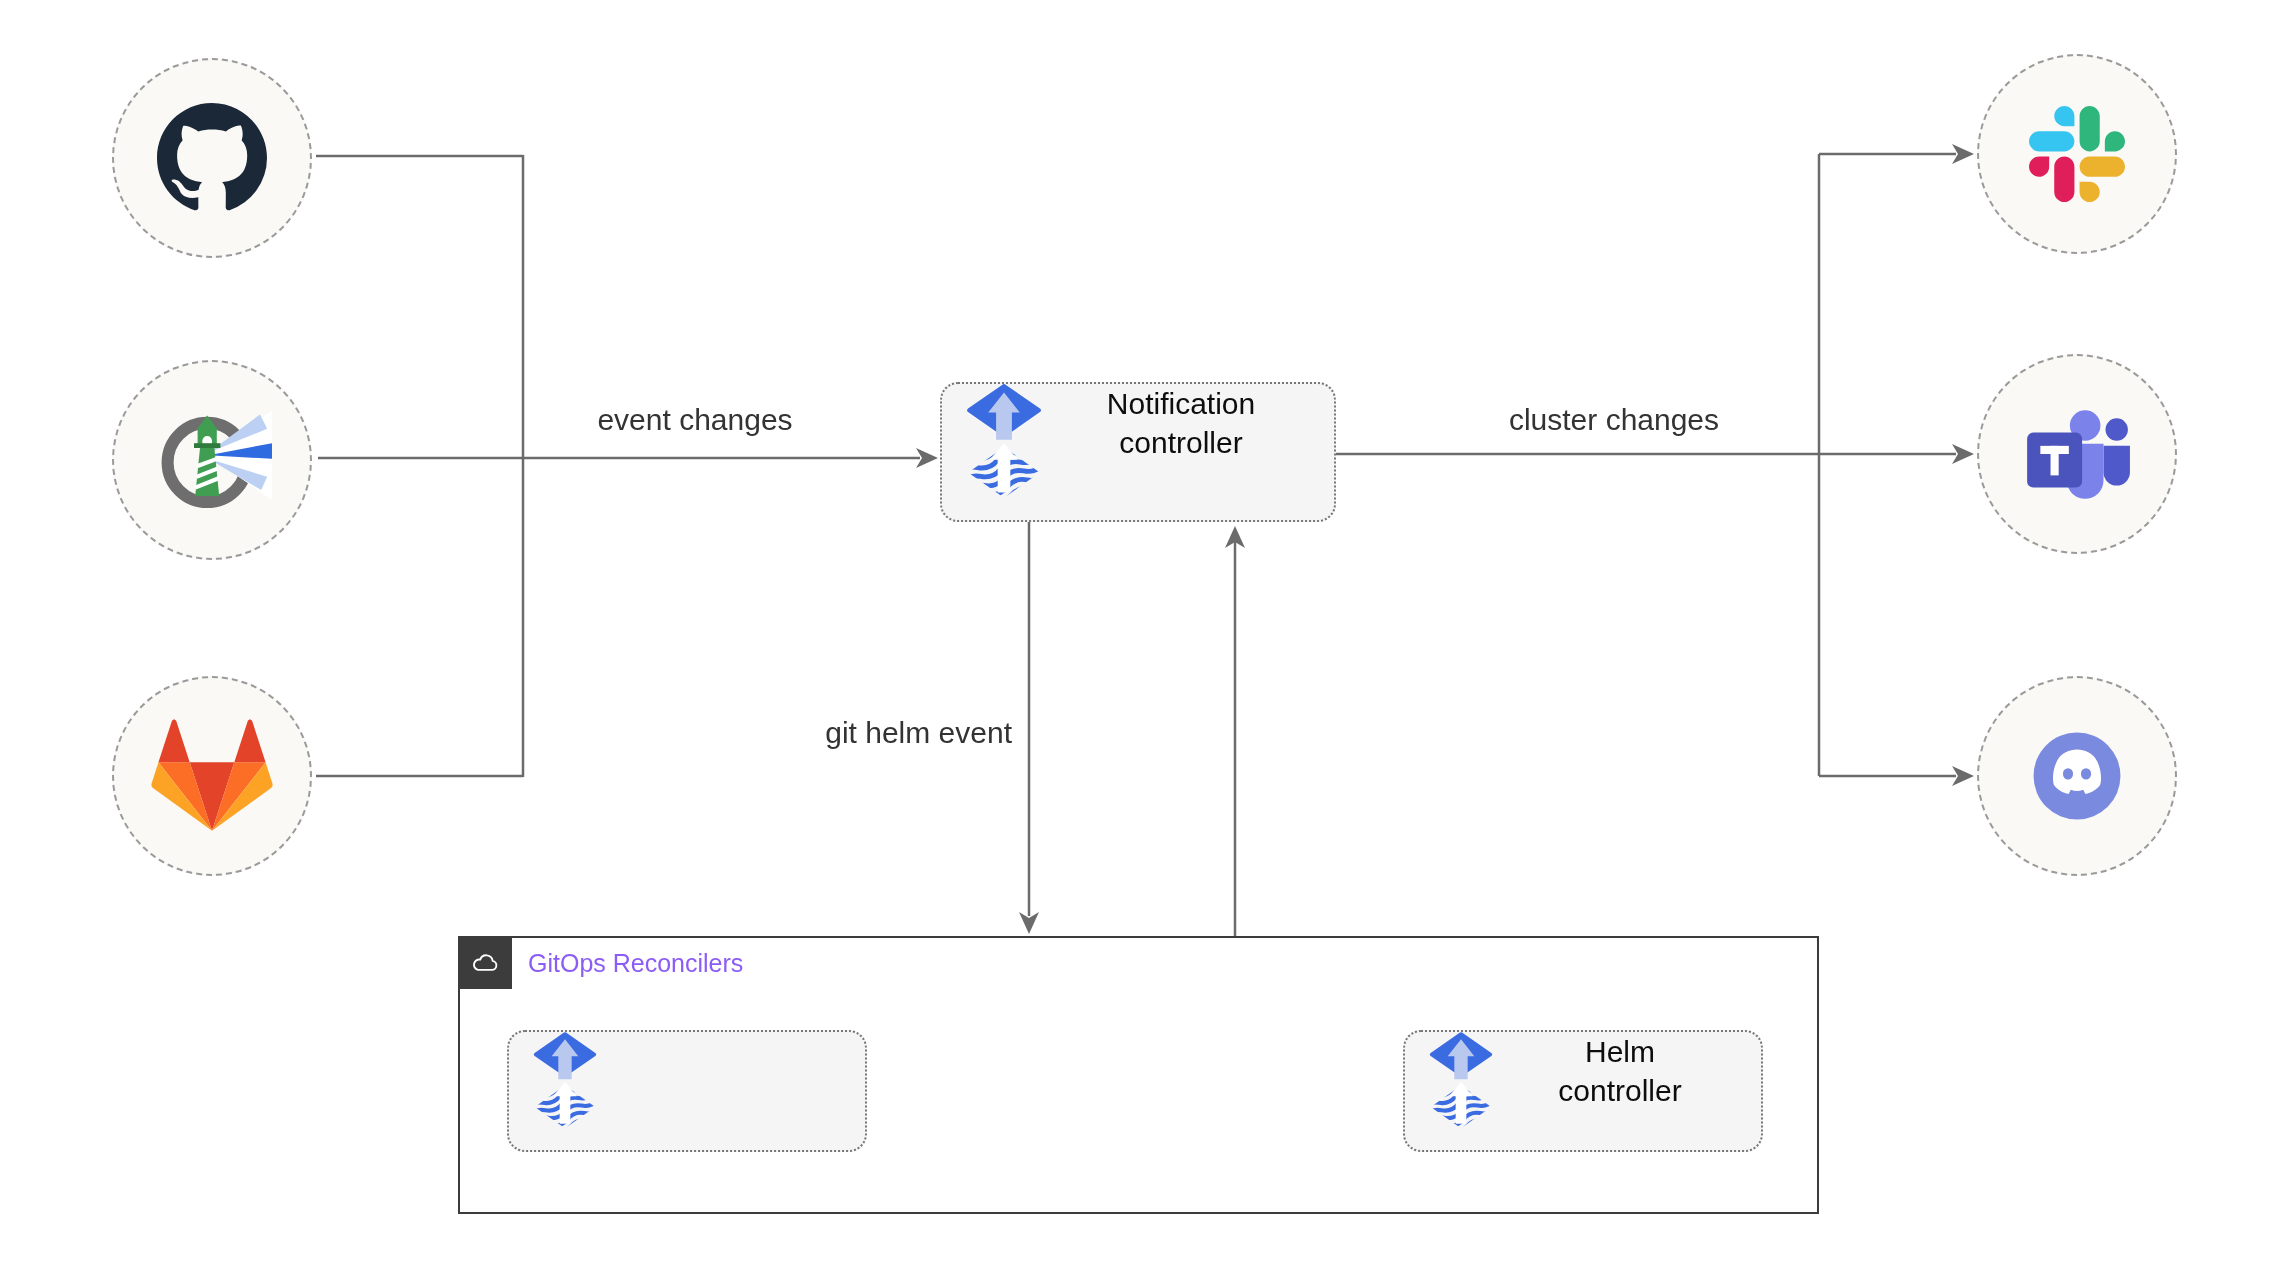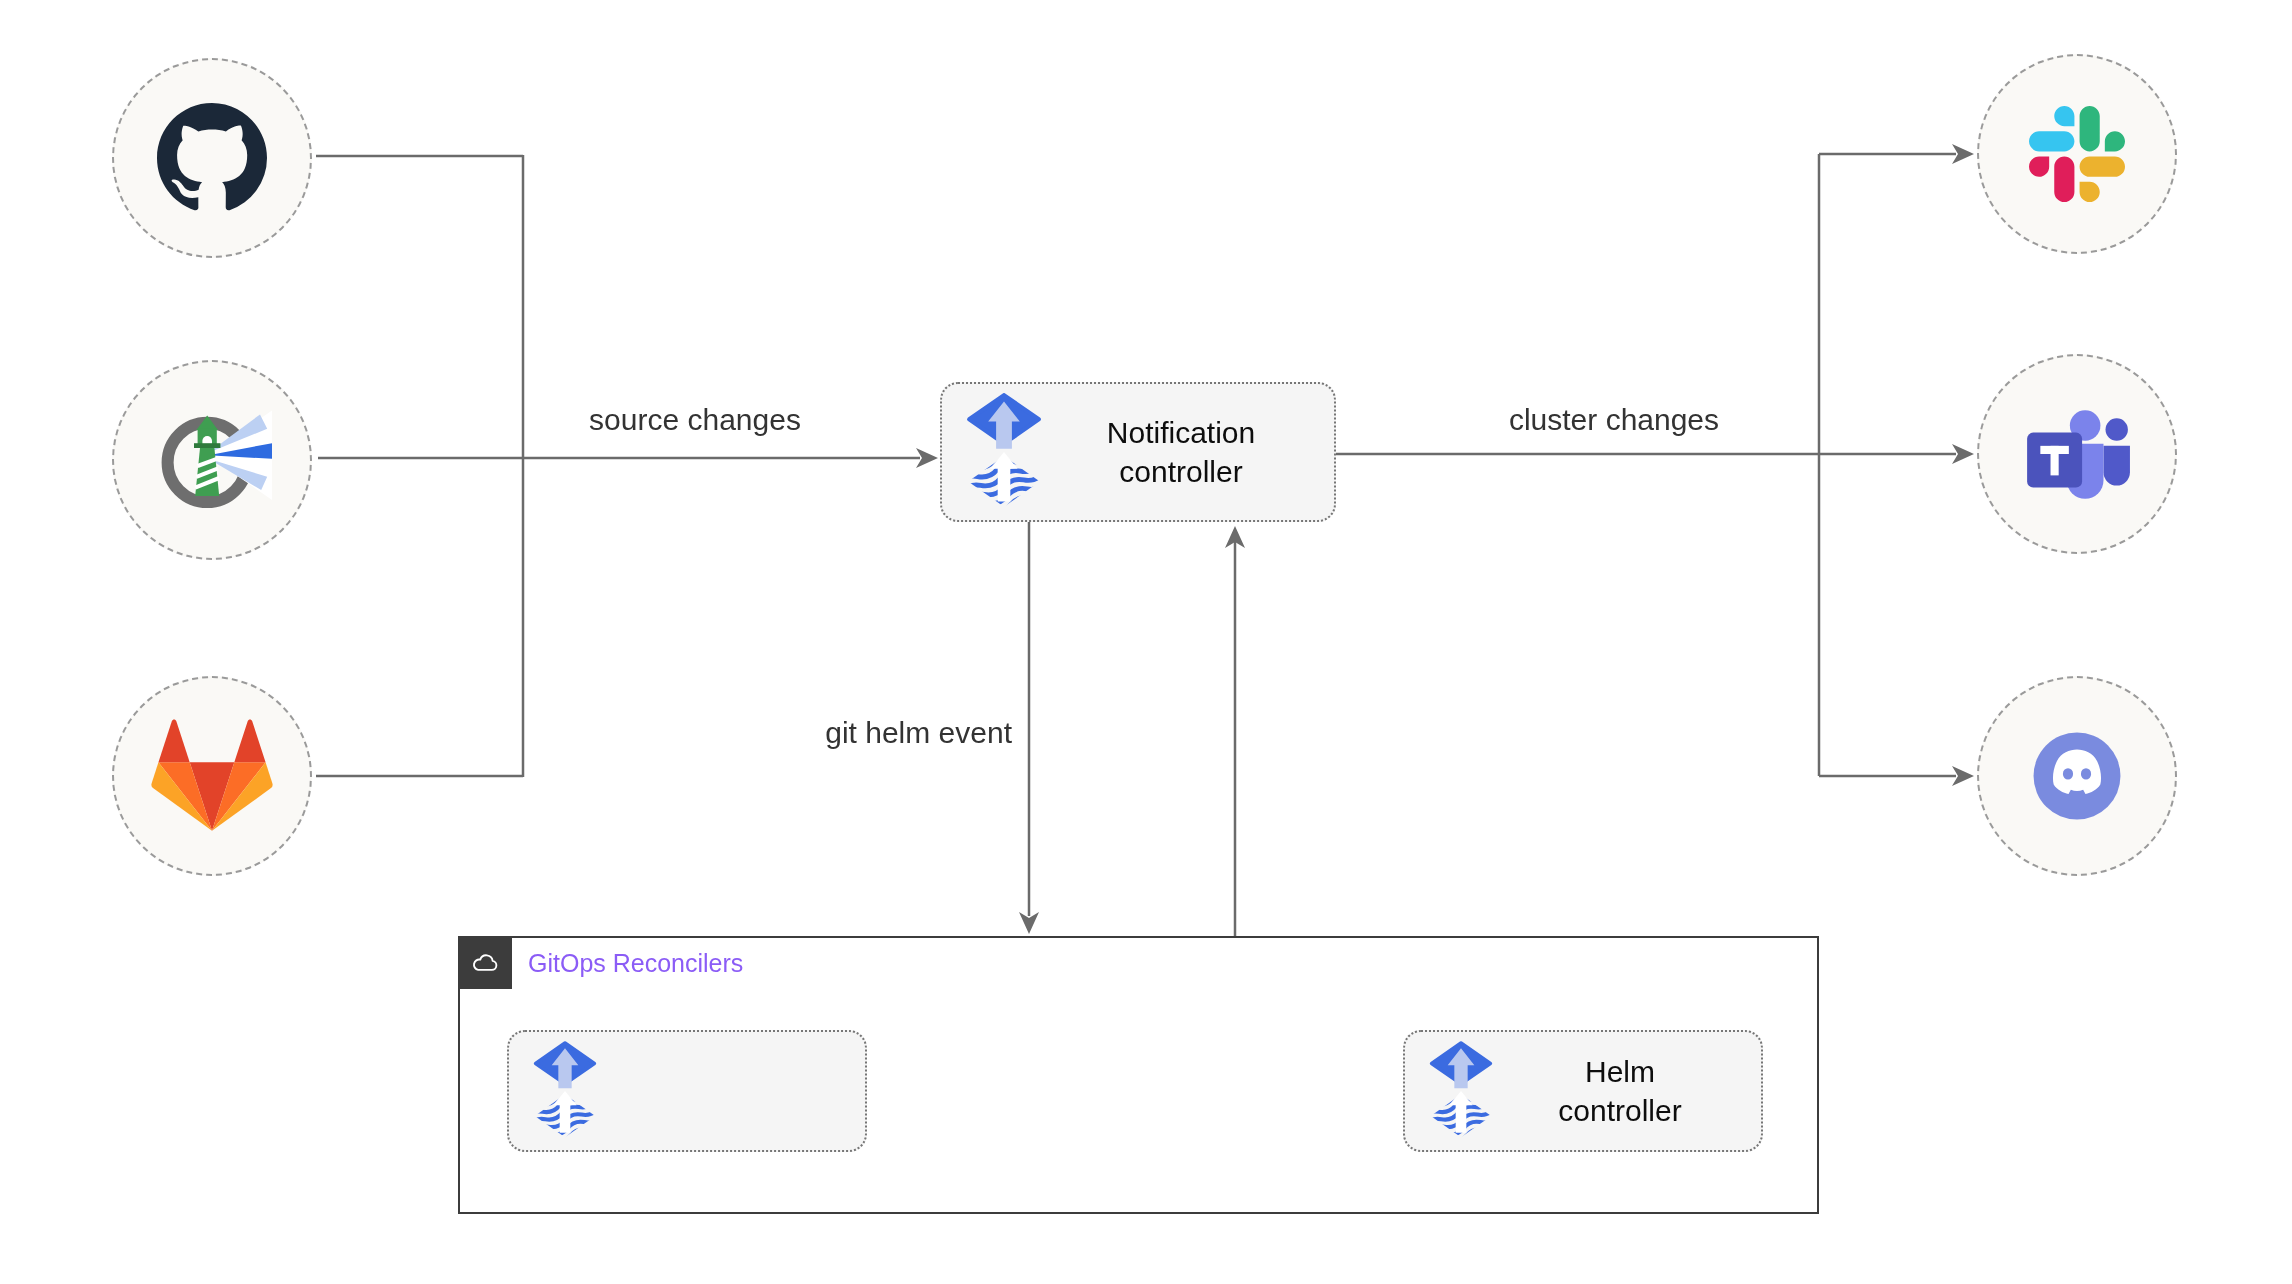--- a/index.html
+++ b/index.html
@@ -17,21 +17,21 @@
     position:absolute;width:200px;height:200px;border-radius:50%;
     border:2px dashed #9a9a9a;background:#faf9f6;
     display:flex;align-items:center;justify-content:center;
     box-sizing:border-box;
   }
 
   
   .flux-node{
     position:absolute;background:#f5f5f5;
     border:2.5px dotted #767676;border-radius:18px;
-    display:flex;align-items:center;box-sizing:border-box;
+    display:flex;box-sizing:border-box;
     padding:0 14px 0 24px;
   }
   .flux-node .label{flex:1;display:flex;justify-content:center;}
   .flux-node .label span{
     width:min-content;text-align:center;
     font-size:30px;line-height:1.3;color:#0d0d0d;
   }
 
   .edge-label{position:absolute;font-size:30px;color:#333333;white-space:nowrap;}
 
@@ -171,21 +171,21 @@
 
   <div class="flux-node" style="left:940px;top:382px;width:396px;height:140px">
     <svg width="76" height="118" viewBox="0 0 72 112">
         <use href="#flux-icon-def"></use>
       </svg>
     <div class="label">
       <span>Notification controller</span>
     </div>
   </div>
 
-  <div class="edge-label" style="left:495px;top:403px;width:400px;text-align:center">source changes</div>
+  <div class="edge-label" style="left:495px;top:403px;width:400px;text-align:center">event changes</div>
   <div class="edge-label" style="left:1414px;top:403px;width:400px;text-align:center">cluster changes</div>
   <div class="edge-label" style="left:692px;top:716px;width:320px;text-align:right">git helm event</div>
 
   <div class="gitops-box"></div>
   <div class="gitops-header">
     <svg width="34" height="30" viewBox="0 0 24 24">
       <path d="M6.5 17.5h11a3.6 3.6 0 0 0 .6-7.15 5.1 5.1 0 0 0-9.9-1.05A4.1 4.1 0 0 0 6.5 17.5z" fill="none" stroke="#ffffff" stroke-width="1.5" stroke-linejoin="round"></path>
     </svg>
   </div>
   <div class="gitops-title">GitOps Reconcilers</div>

